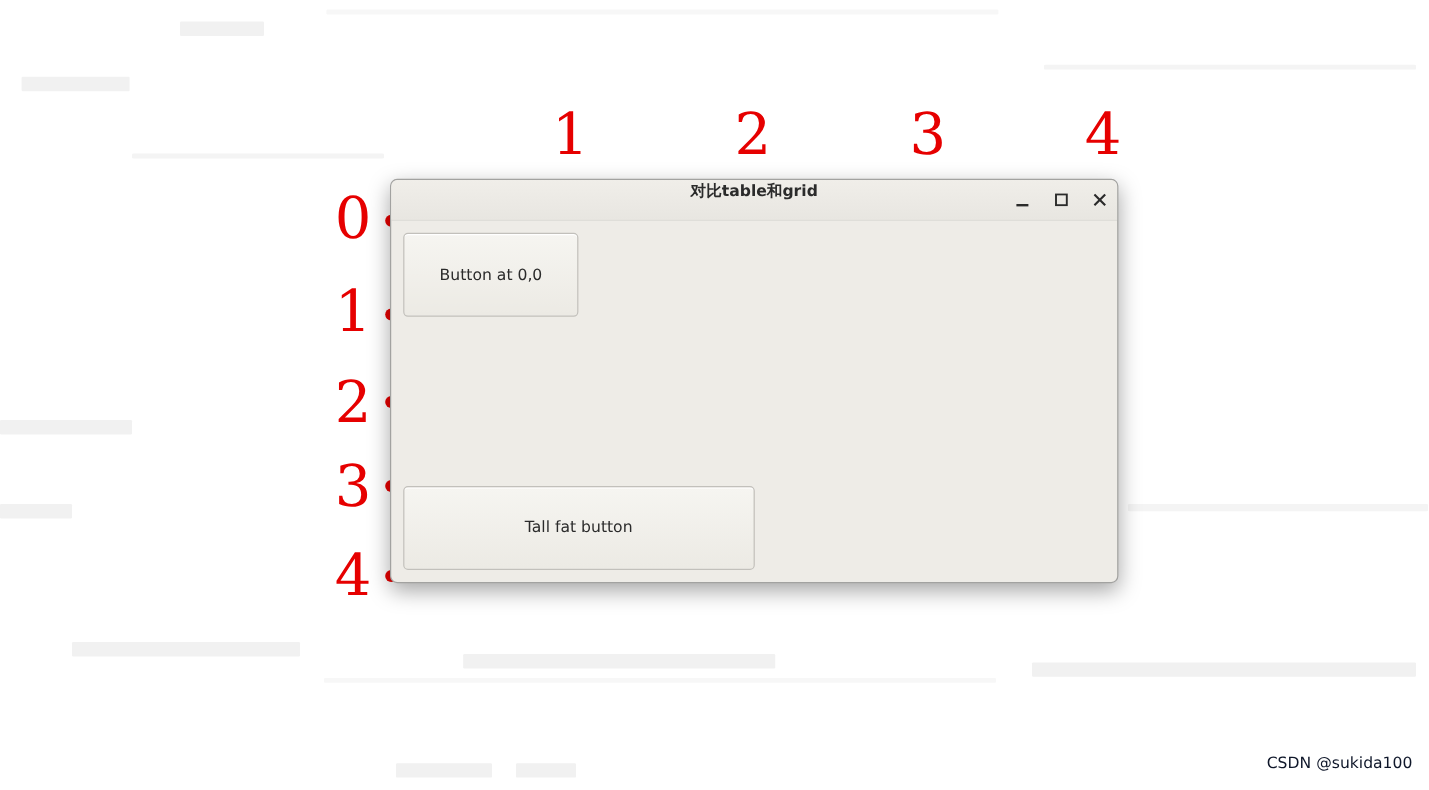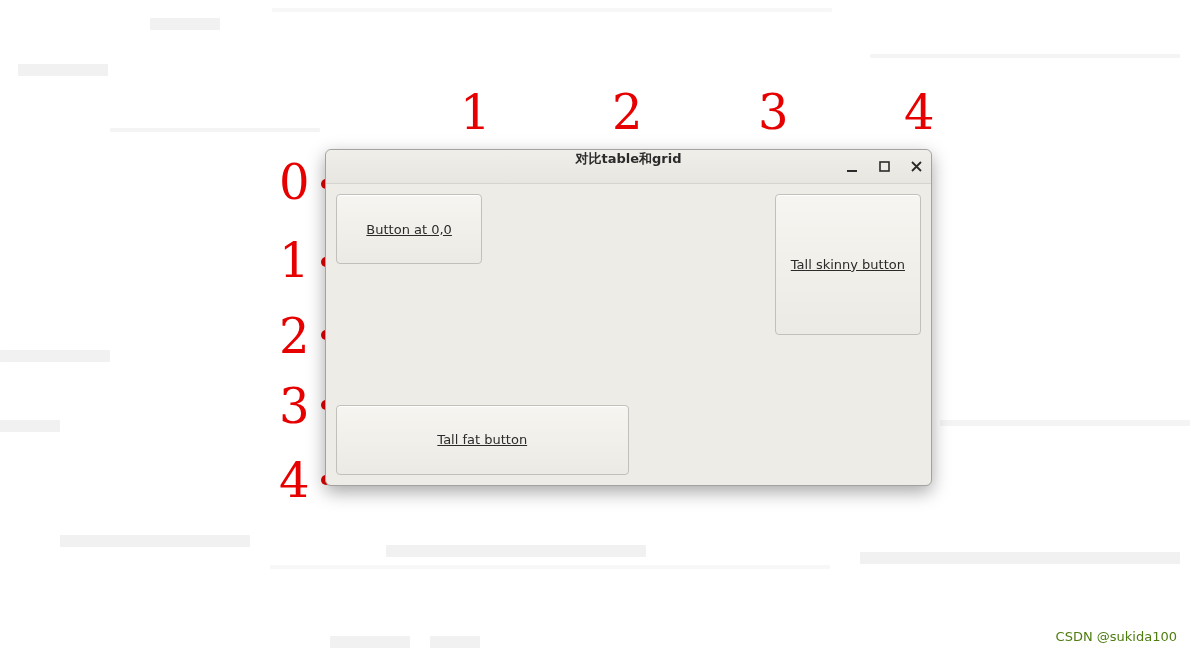--- a/index.html
+++ b/index.html
@@ -44,29 +44,28 @@
     position:relative;width:100%;height:100%;
   }
   .cellbtn{
     position:absolute;box-sizing:border-box;
     background:linear-gradient(#f6f5f1,#eceae4);
     border:1px solid #c2c0bb;border-radius:4px;
     display:flex;align-items:center;justify-content:center;
     font-size:13px;color:#2b2b2b;
     cursor:pointer;
     box-shadow:inset 0 1px 0 #fff;
-    text-decoration:underline;
   }
   
   
   .btn-00{left:0%;  top:0%;  width:25%; height:25%}
   .btn-tall{left:75%;top:0%;  width:25%; height:50%}
   .btn-big{left:50%; top:50%; width:50%; height:50%}
   .btn-fat{left:0%;  top:75%; width:50%; height:25%}
-  .watermark{position:absolute;right:14px;bottom:14px;color:#4d7c0f;font-size:13px}
+  .watermark{position:absolute;right:14px;bottom:14px;color:#0f172a;font-size:13px}
 </style>
 </head>
 <body>
 
 <div class="slab" style="left:150px;top:18px;width:70px"></div>
 <div class="slab" style="left:272px;top:8px;width:560px;height:4px;background:#f7f7f7"></div>
 <div class="slab" style="left:18px;top:64px;width:90px"></div>
 <div class="slab" style="left:870px;top:54px;width:310px;height:4px;background:#f4f4f4"></div>
 <div class="slab" style="left:110px;top:128px;width:210px;height:4px;background:#f4f4f4"></div>
 <div class="slab" style="left:0px;top:350px;width:110px"></div>
@@ -120,23 +119,20 @@
             <path d="M1 1 L10 10 M10 1 L1 10" stroke="#2b2b2b" stroke-width="1.8"></path>
           </svg>
       </span>
     </div>
   </div>
   <div class="client">
     <div class="grid">
       <div class="cellbtn btn-00">
         <span>Button at 0,0</span>
       </div>
-      <div class="cellbtn btn-tall">
-        <span>Tall skinny button</span>
-      </div>
       <div class="cellbtn btn-fat">
         <span>Tall fat button</span>
       </div>
     </div>
   </div>
 </div>
 
 <div class="watermark">CSDN @sukida100</div>
 
 </body></html>

